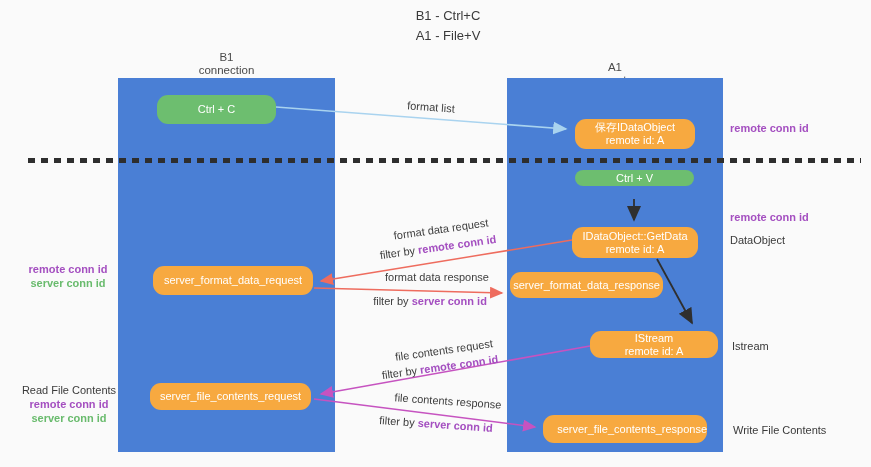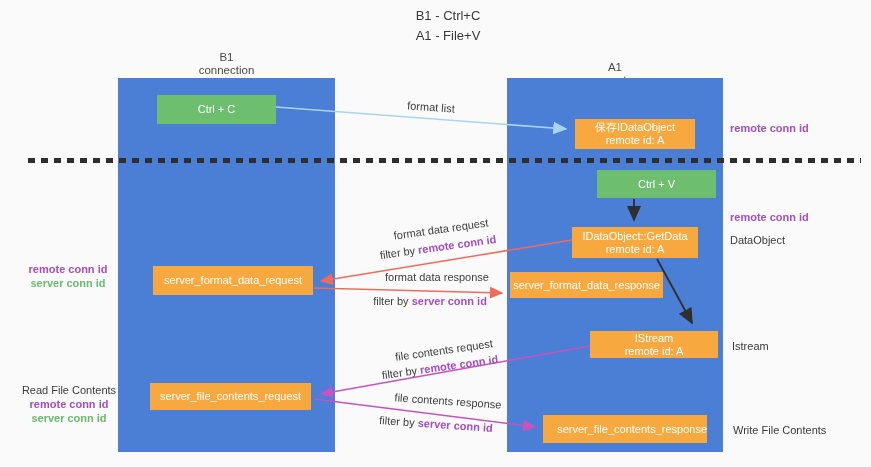--- a/index.html
+++ b/index.html
@@ -20,21 +20,21 @@
   }
   .col-left { left:118px; width:217px; }
   .col-right { left:507px; width:216px; }
   .dashes {
     position:absolute; left:28px; top:158px; width:833px; height:5px;
     background:repeating-linear-gradient(90deg,#2e2e2e 0 7px,transparent 7px 13px);
   }
   .box {
     position:absolute; display:flex; flex-direction:column;
     align-items:center; justify-content:center;
-    color:#fff; font-size:11px; line-height:13px; text-align:center; white-space:nowrap;
+    color:#fff; font-size:11px; line-height:13px; text-align:center; white-space:nowrap;border-radius:11px;
   }
   .orange { background:#f7a940; }
   .green  { background:#6dbe6f; }
   .elabel {
     position:absolute; font-size:11px; color:#3e3e3e; white-space:nowrap;
     transform:translate(-50%,-50%);
   }
   .rot-p4  { transform:translate(-50%,-50%) rotate(4deg); }
   .rot-m8  { transform:translate(-50%,-50%) rotate(-8deg); }
   .side-label { position:absolute; font-size:11px; color:#3a3a3a; white-space:nowrap; }
@@ -93,21 +93,21 @@
 
   <div class="box green" style="left:157px;top:95px;width:119px;height:29px;">
     <div>Ctrl + C</div>
   </div>
 
   <div class="box orange" style="left:575px;top:119px;width:120px;height:30px;text-align:right;">
     <div>保存IDataObject</div>
     <div>remote id: A</div>
   </div>
 
-  <div class="box green" style="left:575px;top:170px;width:119px;height:28px;margin-left:22px;">
+  <div class="box green" style="left:575px;top:170px;width:119px;height:16px;">
     <div>Ctrl + V</div>
   </div>
 
   <div class="box orange" style="left:572px;top:227px;width:126px;height:31px;">
     <div>IDataObject::GetData</div>
     <div>remote id: A</div>
   </div>
 
   <div class="box orange" style="left:153px;top:266px;width:160px;height:29px;">
     <div>server_format_data_request</div>

